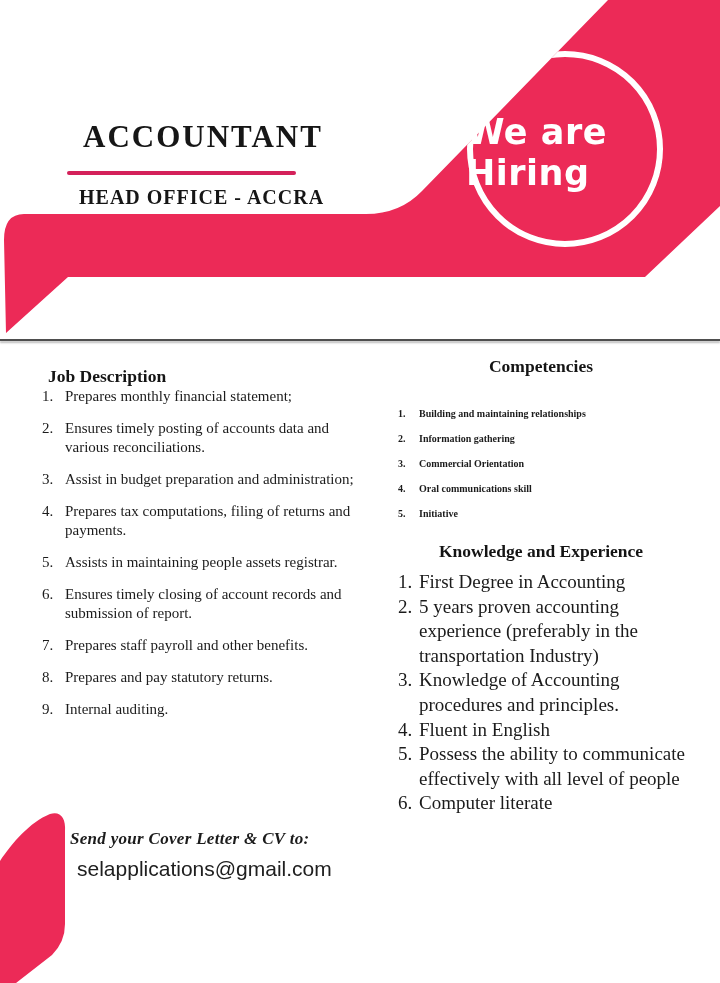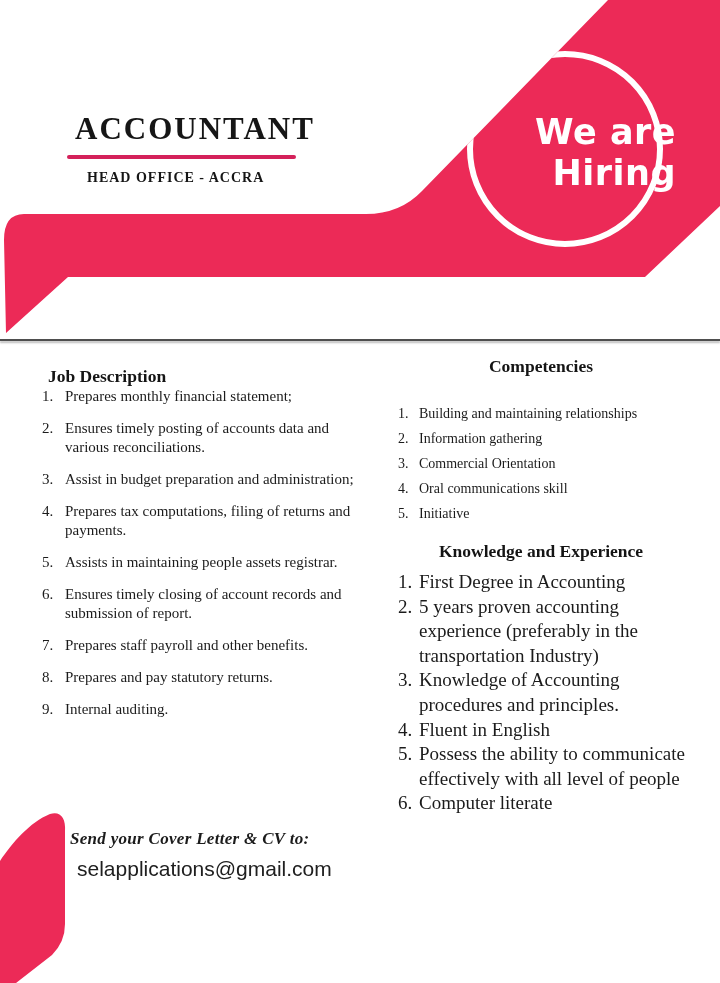--- a/index.html
+++ b/index.html
@@ -17,48 +17,48 @@
   .ribbon-svg {
     position: absolute;
     left: 0; top: 0;
     width: 720px; height: 345px;
     display: block;
   }
   .badge-text {
     position: absolute;
     left: 466px; top: 112px;
     width: 210px;
-    text-align: right;
+    text-align: left;
     color: #ffffff;
     font-family: "DejaVu Sans", sans-serif;
     font-weight: bold;
     font-size: 35px;
     line-height: 41px;
     letter-spacing: 0.5px;
   }
 
   .title-block { position: absolute; left: 67px; top: 103px; }
   .title {
     font-size: 31px;
     font-weight: bold;
     letter-spacing: 2px;
-    margin: 8px;
+    margin: 16px;
     color: #161616;
   }
   .title-underline {
     width: 229px; height: 4px;
     background: #d4215a;
     border-radius: 2px;
     margin-top: 7px;
   }
   .subtitle {
-    font-size: 14px;
+    font-size: 20px;
     font-weight: bold;
     letter-spacing: 1px;
-    margin: 11px 0 0 20px;
+    margin: 11px 0 0 12px;
     color: #161616;
   }
 
   .separator {
     position: absolute;
     left: 0; top: 339px;
     width: 720px; height: 2px;
     background: #4e4e4e;
     box-shadow: 0 2px 2px rgba(0,0,0,0.28);
   }
@@ -96,22 +96,23 @@
   ol.jobdesc {
     font-size: 15px;
     line-height: 19px;
     width: 322px;
   }
   ol.jobdesc li { margin-bottom: 13px; }
 
   ol.competencies {
     margin-top: 27px;
     margin-left: 8px;
-    font-size: 14px;
+    font-size: 10px;
     line-height: 19px;
+    font-weight: bold;
   }
   ol.competencies li { margin-bottom: 6px; padding-left: 21px; }
 
   ol.knowledge-list {
     margin-top: 8px;
     margin-left: 8px;
     font-size: 19px;
     line-height: 24.6px;
     width: 296px;
   }

